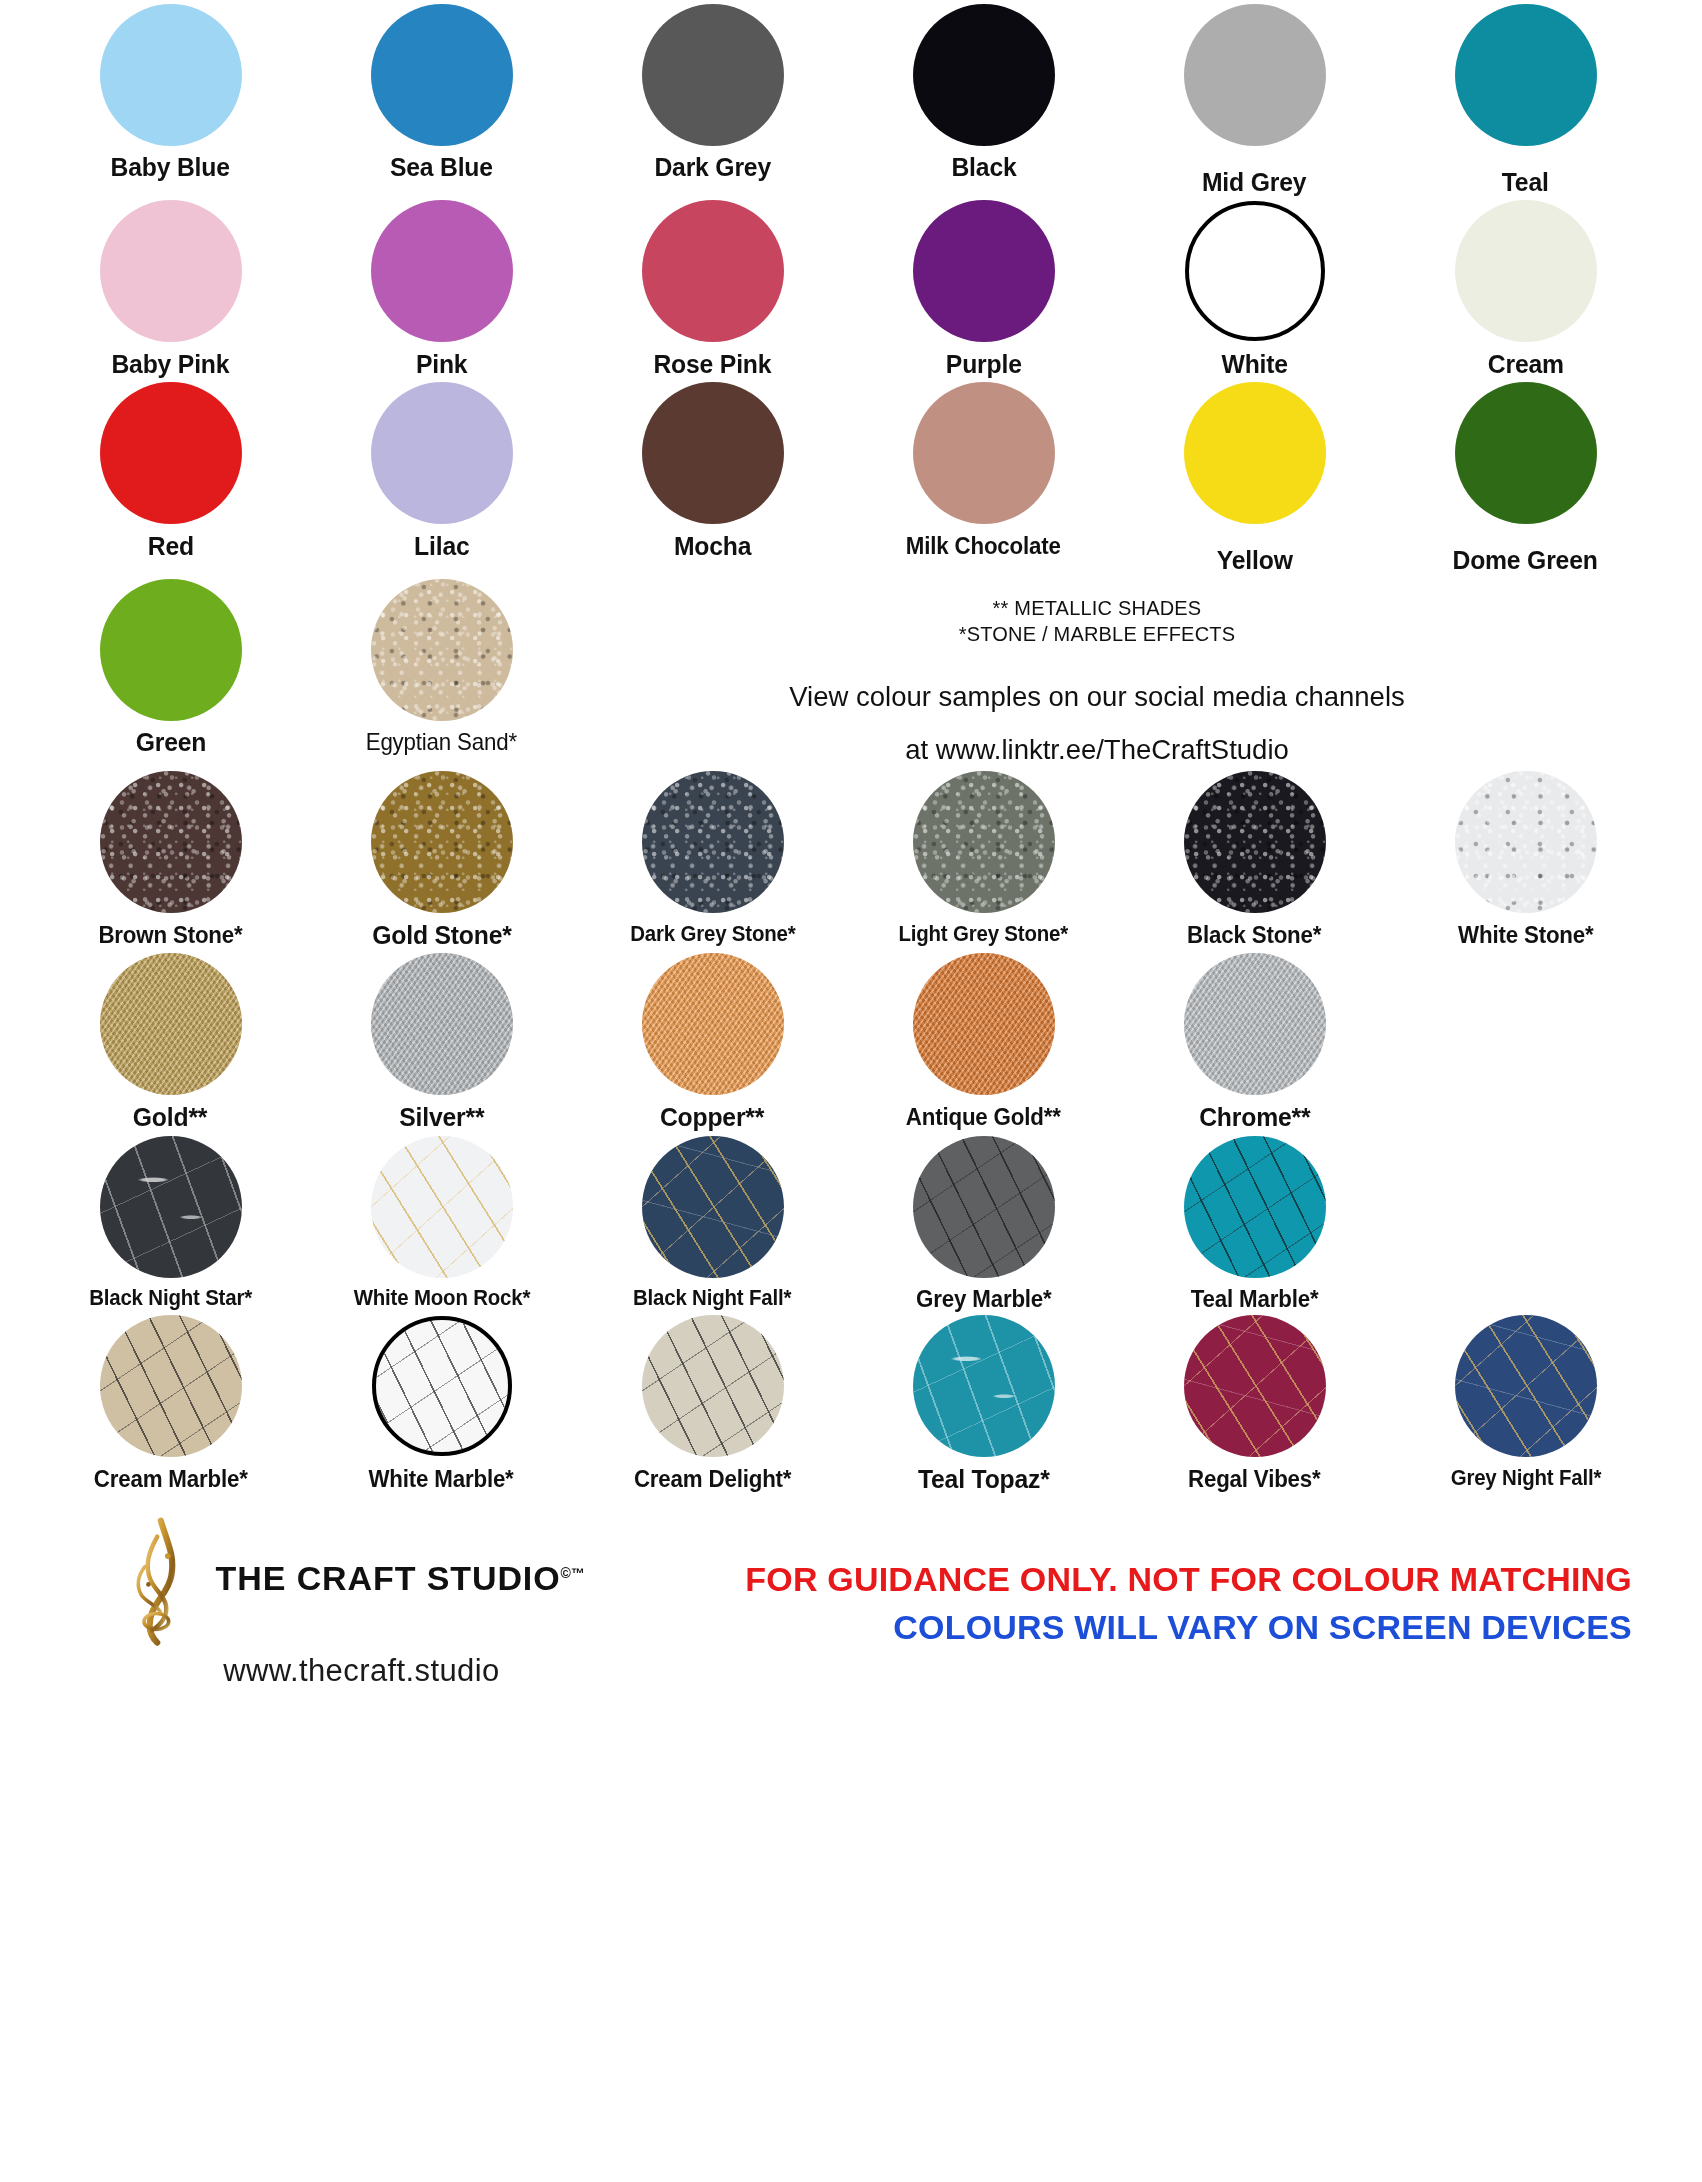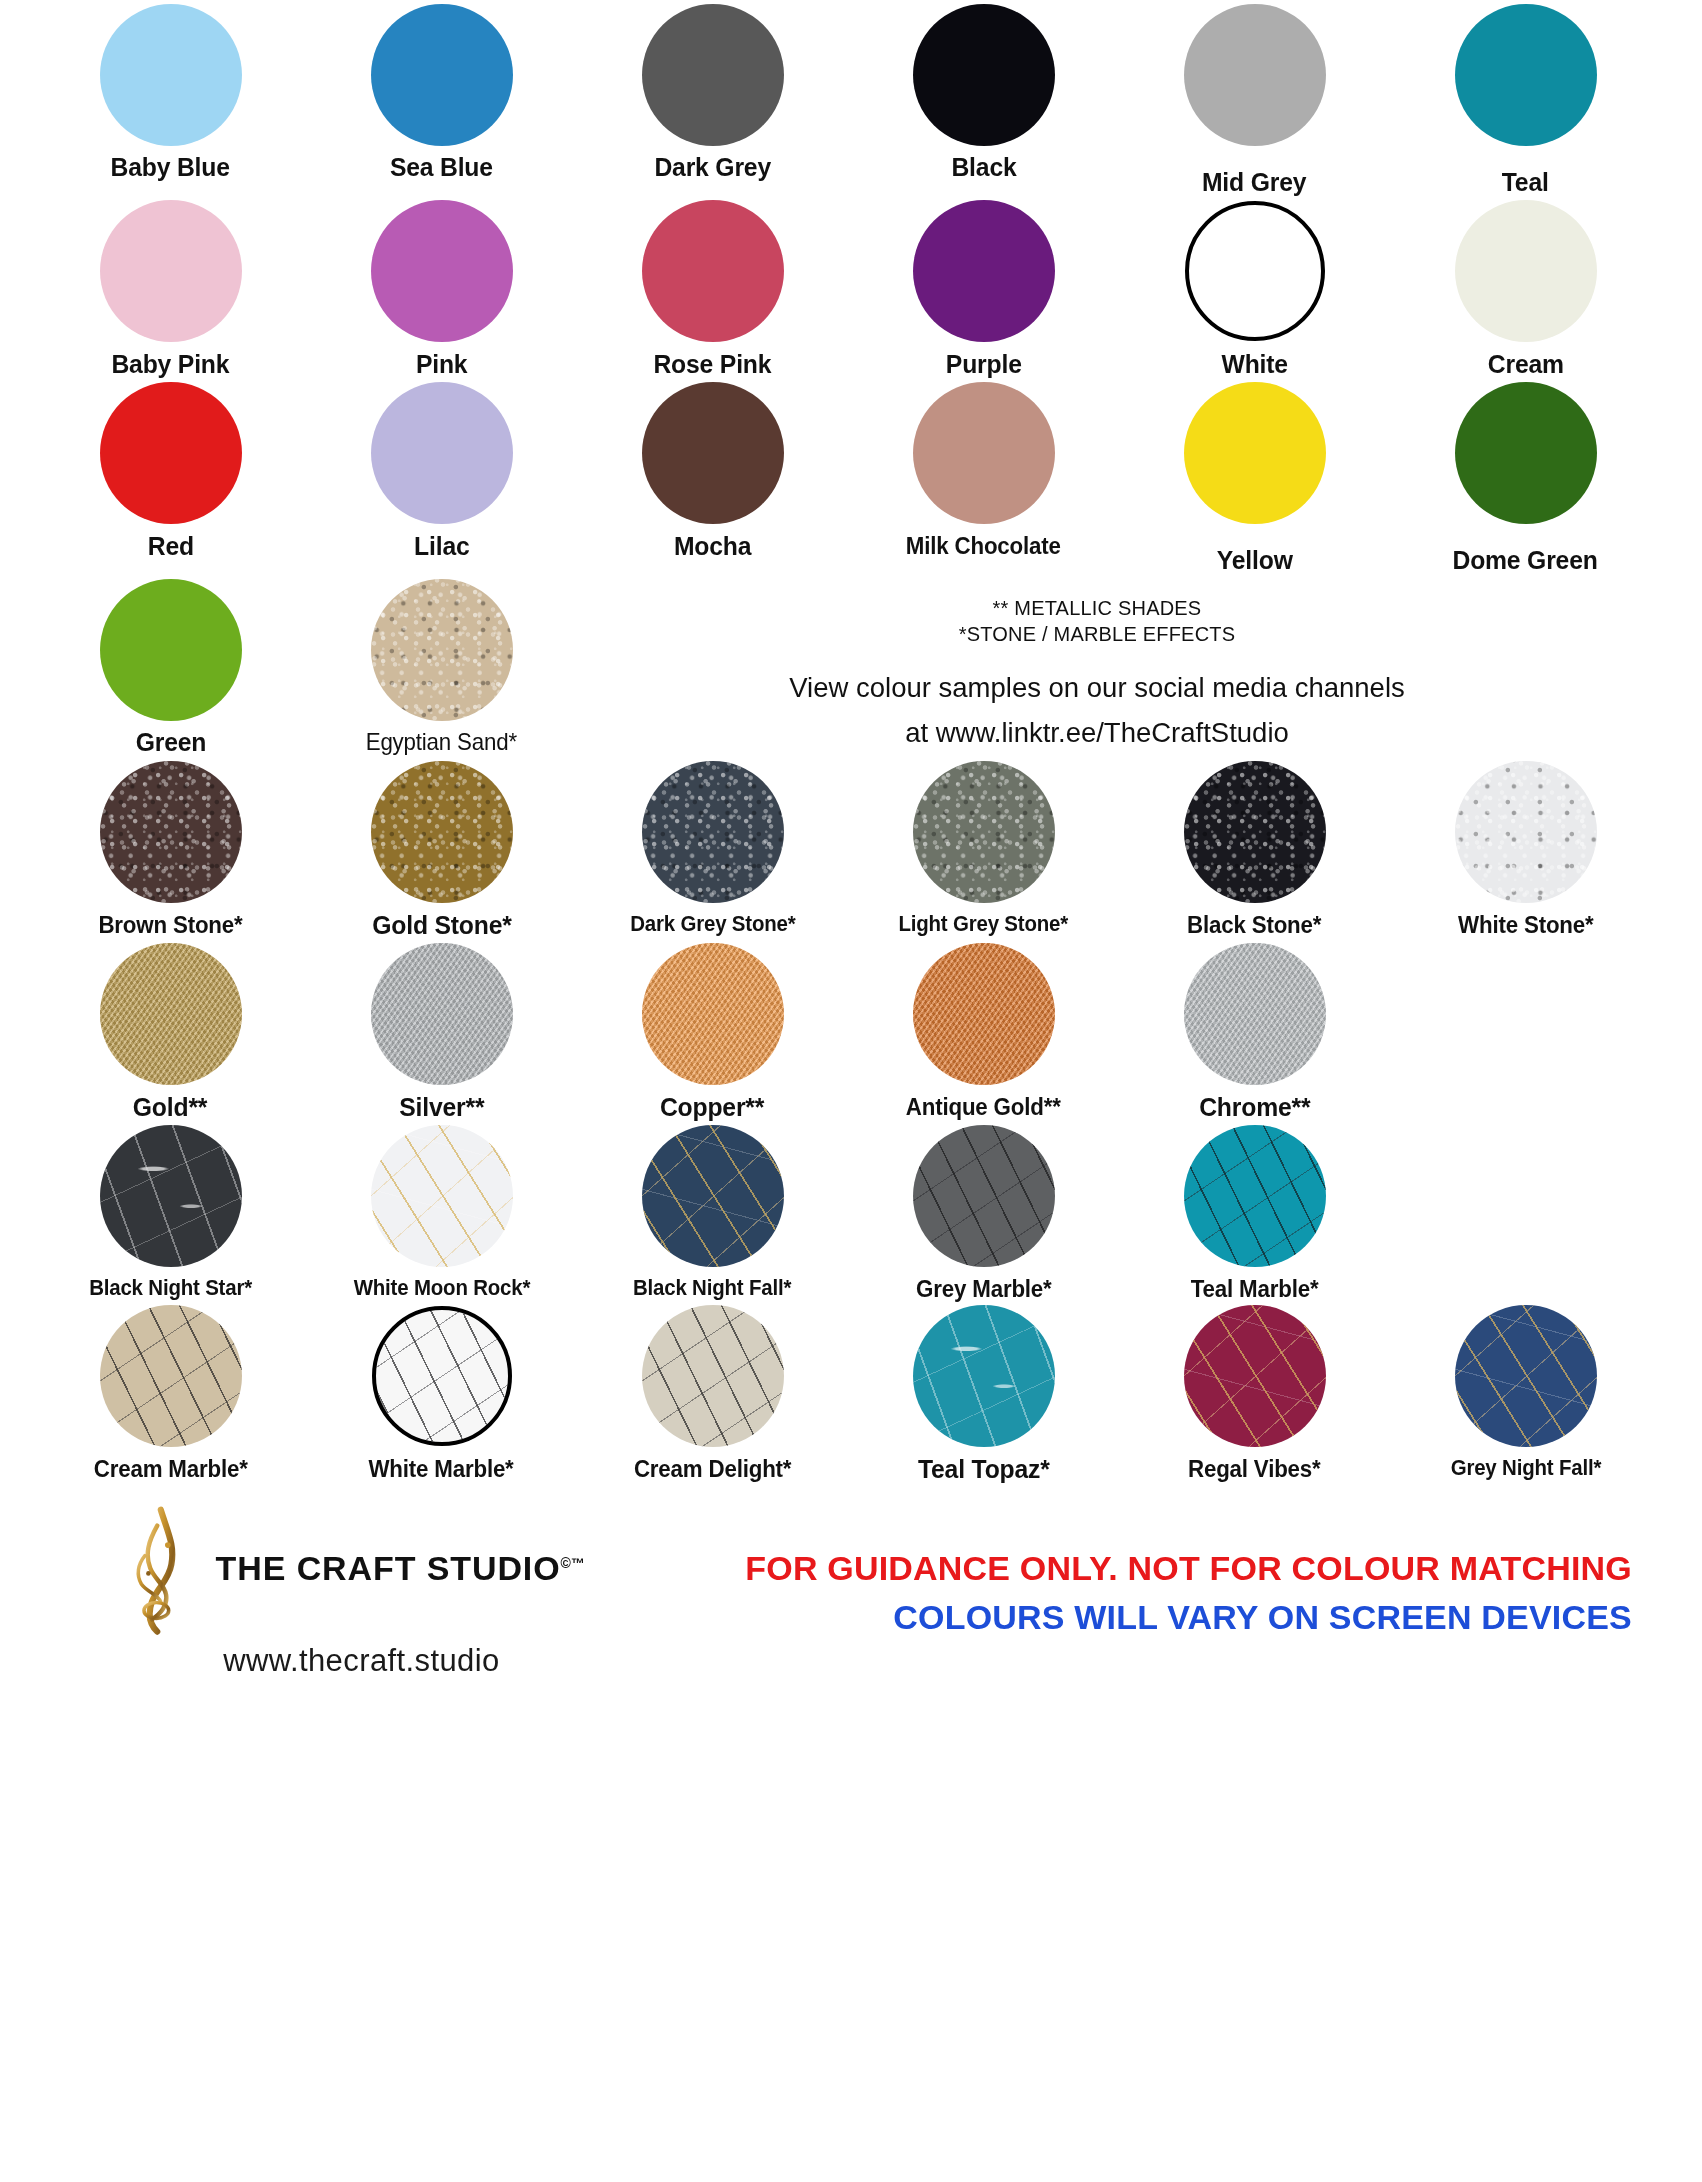--- a/index.html
+++ b/index.html
@@ -143,21 +143,21 @@
     color: #111;
     line-height: 1.28;
     letter-spacing: 0.2px;
     white-space: nowrap;
   }
   .notes .sub {
     font-family: "Liberation Sans Narrow", "Liberation Sans", sans-serif;
     font-size: 27.5px;
     color: #111;
     line-height: 1.3;
-    margin-top: 23px;
+    margin-top: 32px;
     white-space: nowrap;
   }
 
   
   .footer {
     display: flex;
     align-items: center;
     padding: 23px 35px 17.7px 35px;
     width: 1702px;
   }
@@ -345,21 +345,21 @@
         <div class="cell">
           <div class="swatch-wrap">
             <div class="swatch tex-stone" style="background-color: rgb(206, 186, 156);"></div>
           </div>
           <div class="label plain small">Egyptian Sand*</div>
         </div>
         <div class="notes">
           <div class="hdr">** METALLIC SHADES</div>
           <div class="hdr">*STONE / MARBLE EFFECTS</div>
           <div class="sub">View colour samples on our social media channels</div>
-          <div class="sub" style="margin-top: 9px;">at www.linktr.ee/TheCraftStudio</div>
+          <div class="sub" style="margin-top: 17px;">at www.linktr.ee/TheCraftStudio</div>
         </div>
       </div>
       <div class="row">
         <div class="cell">
           <div class="swatch-wrap">
             <div class="swatch tex-stone" style="background-color: rgb(76, 55, 52);"></div>
           </div>
           <div class="label small">Brown Stone*</div>
         </div>
         <div class="cell">

